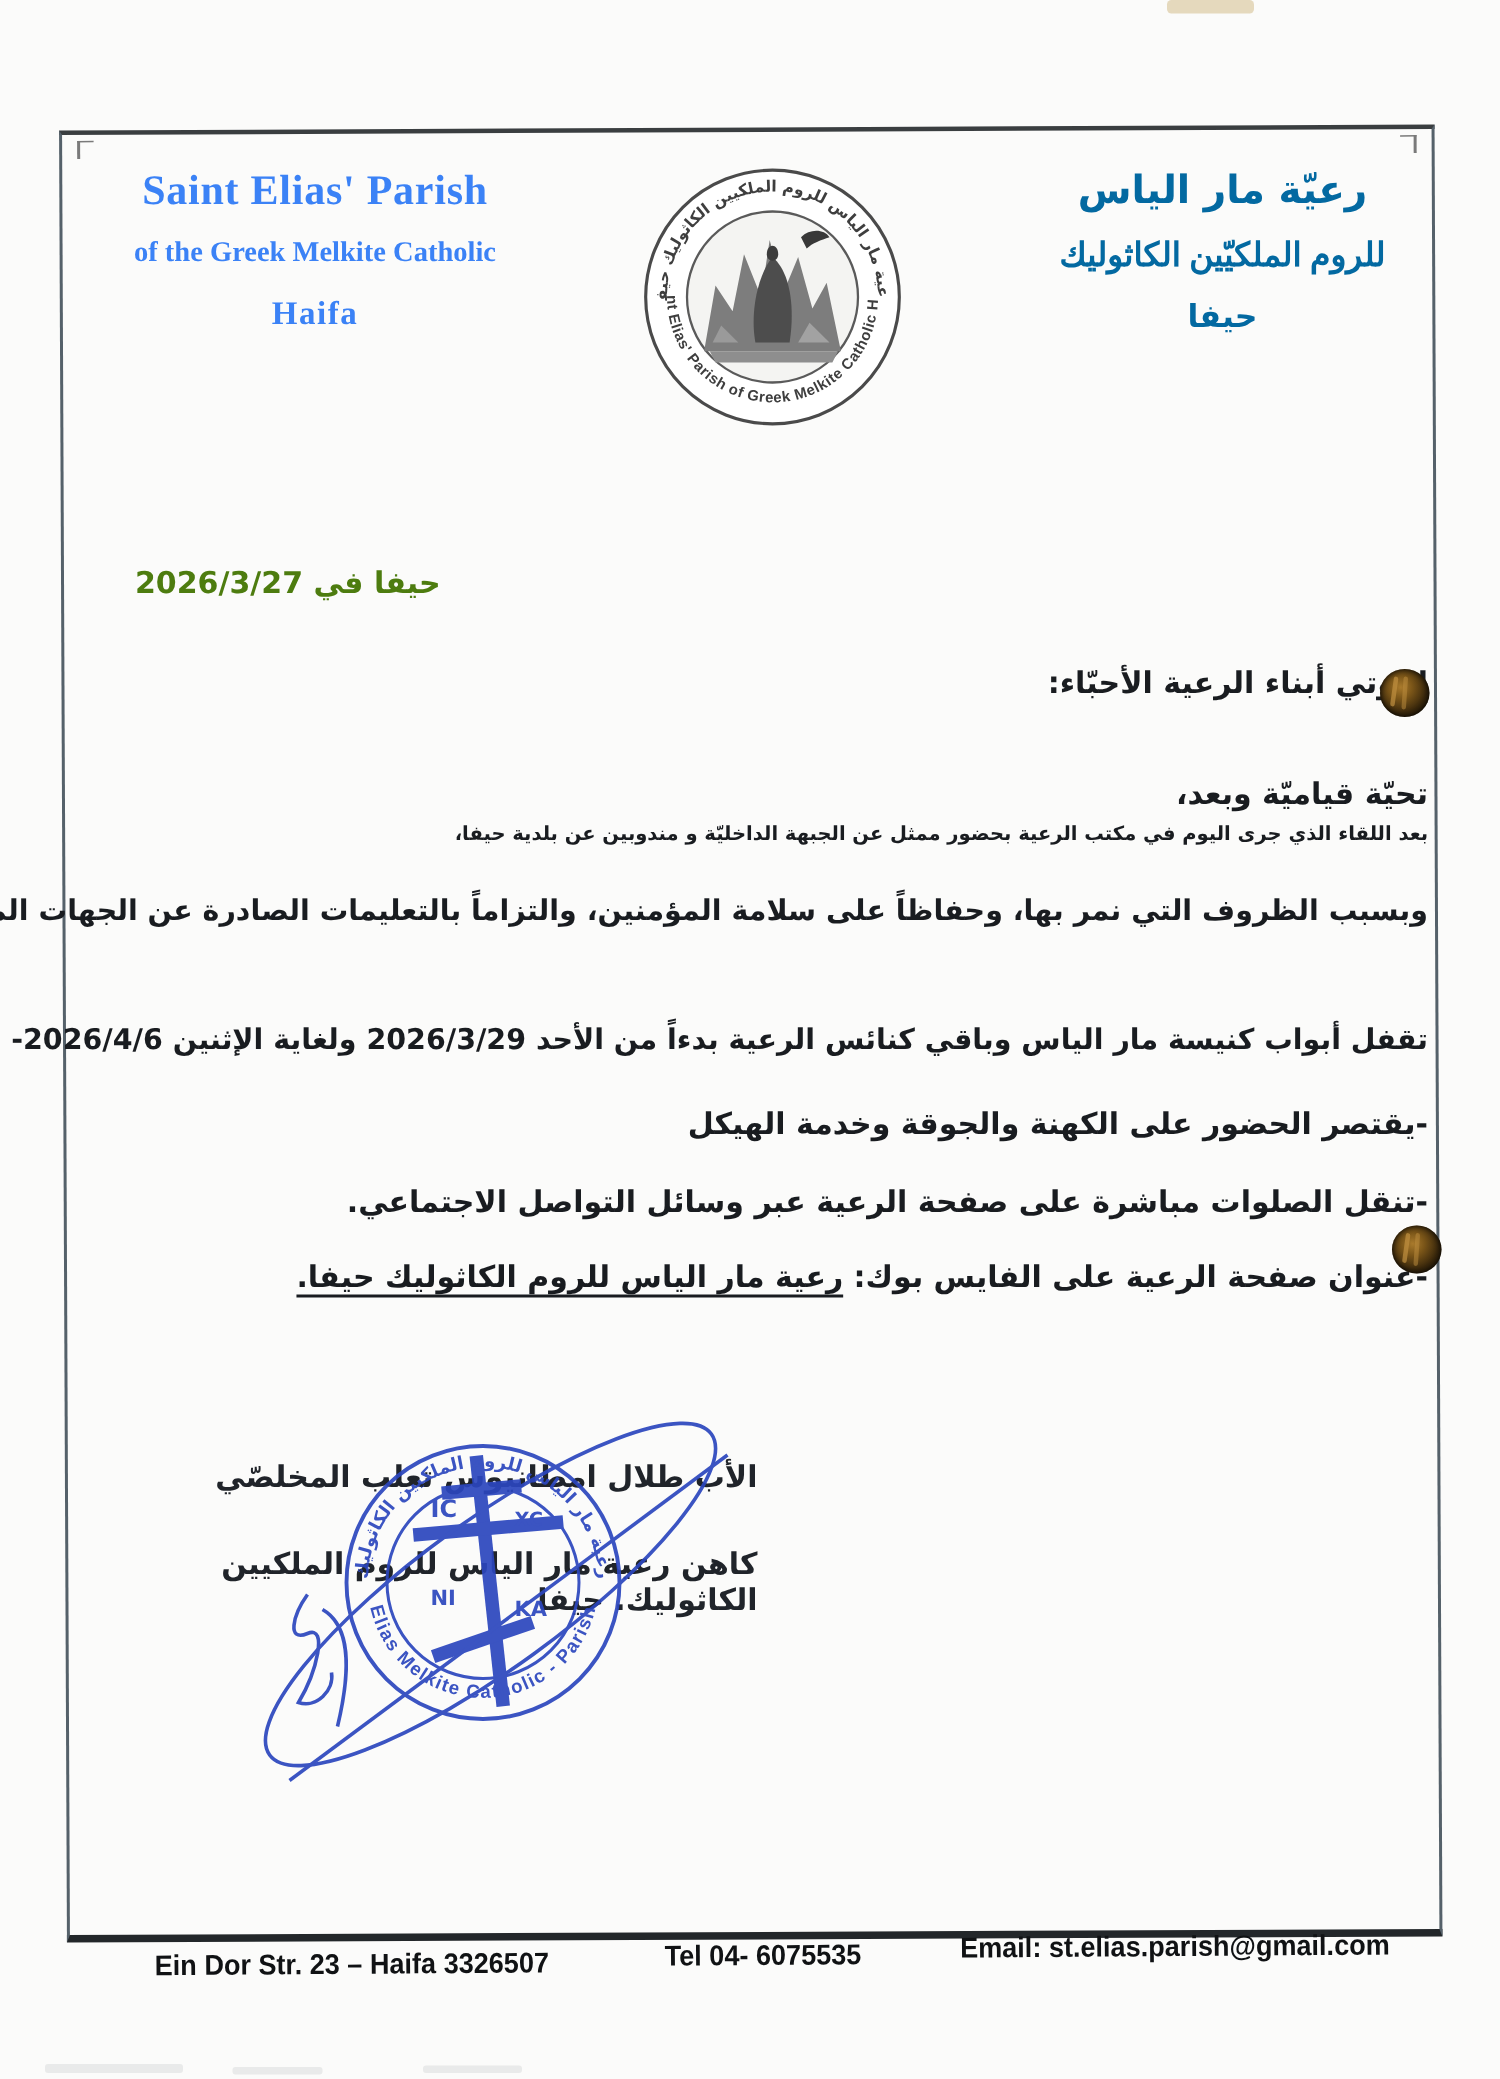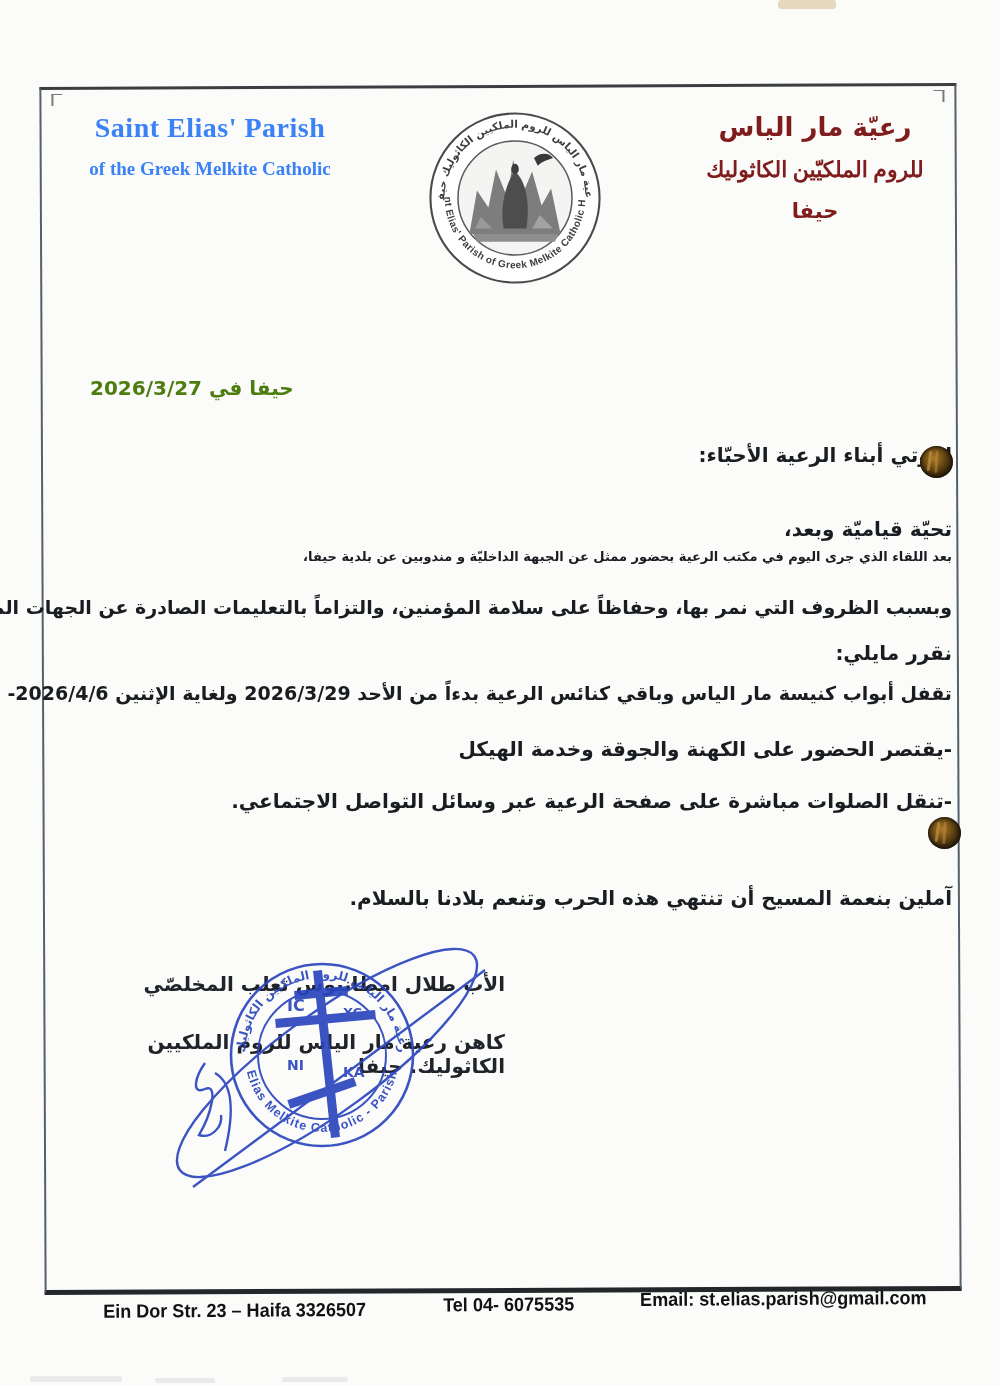--- a/index.html
+++ b/index.html
@@ -27,21 +27,21 @@
   
   .lh-en{
     position:absolute;left:60px;top:112px;width:300px;text-align:center;
     font-family:"Liberation Serif","DejaVu Serif",serif;color:#3b82f6;
   }
   .lh-en .l1{font-size:28px;font-weight:bold;letter-spacing:.5px;margin-bottom:14px;}
   .lh-en .l2{font-size:19px;font-weight:bold;margin-bottom:16px;}
   .lh-en .l3{font-size:22px;font-weight:bold;letter-spacing:1px;}
   .lh-ar{
     position:absolute;left:700px;top:112px;width:230px;text-align:center;
-    direction:rtl;color:#7f1d1d;
+    direction:rtl;color:#0369a1;
   }
   .lh-ar .l1{font-size:26px;font-weight:bold;margin-bottom:15px;}
   .lh-ar .l2{font-size:22px;font-weight:bold;margin-bottom:16px;font-family:Liberation Serif, serif;}
   .lh-ar .l3{font-size:21px;font-weight:bold;}
   .seal{position:absolute;left:420px;top:100px;width:190px;height:196px;}
   
   .dateline{
     position:absolute;left:90px;top:376px;width:240px;direction:rtl;text-align:left;
     font-size:20px;font-weight:bold;color:#4d7c0f;
   }
@@ -84,20 +84,21 @@
   <div class="smudge-bottom" style="left:282px;top:1377px;width:66px;height:5px;"></div>
 
   <div class="letter-frame">
     <div class="corner-mark corner-tl"></div>
     <div class="corner-mark corner-tr"></div>
   </div>
 
   <div class="lh-en">
     <div class="l1">Saint Elias' Parish</div>
     <div class="l2">of the Greek Melkite Catholic</div>
+    <div class="l3">Haifa</div>
   </div>
 
   <div class="lh-ar">
     <div class="l1">رعيّة مار الياس</div>
     <div class="l2">للروم الملكيّين الكاثوليك</div>
     <div class="l3">حيفا</div>
   </div>
 
   <svg class="seal" viewBox="0 0 200 200">
     <circle cx="100" cy="100" r="89" fill="#ffffff" stroke="#4a4a4a" stroke-width="2.2"></circle>
@@ -123,25 +124,24 @@
       <textPath href="#sealBottomArc" startOffset="50%" text-anchor="middle">Saint Elias' Parish of Greek Melkite Catholic Haifa</textPath>
     </text>
   </svg>
 
   <div class="dateline">حيفا في 2026/3/27</div>
 
   <div class="bodyline" style="top:443px;">إخوتي أبناء الرعية الأحبّاء:</div>
   <div class="bodyline" style="top:481px;margin-top:36px;">تحيّة قياميّة وبعد،</div>
   <div class="bodyline" style="top:549px;font-size:13px;">بعد اللقاء الذي جرى اليوم في مكتب الرعية بحضور ممثل عن الجبهة الداخليّة و مندوبين عن بلدية حيفا،</div>
   <div class="bodyline" style="top:596px;font-size:19px;">وبسبب الظروف التي نمر بها، وحفاظاً على سلامة المؤمنين، والتزاماً بالتعليمات الصادرة عن الجهات المسؤولة</div>
-  <div class="bodyline" style="top:641px;">نقرر مايلي:</div>
   <div class="bodyline" style="top:682px;font-size:19px;">تقفل أبواب كنيسة مار الياس وباقي كنائس الرعية بدءاً من الأحد 2026/3/29 ولغاية الإثنين 2026/4/6-</div>
   <div class="bodyline" style="top:789px;">-تنقل الصلوات مباشرة على صفحة الرعية عبر وسائل التواصل الاجتماعي.</div>
   <div class="bodyline" style="top:737px;">-يقتصر الحضور على الكهنة والجوقة وخدمة الهيكل</div>
-  <div class="bodyline" style="top:886px;">آملين بنعمة المسيح أن تنتهي هذه الحرب وتنعم بلادنا بالسلام.</div>
+  <div class="bodyline" style="top:839px;"><span>-عنوان صفحة الرعية على الفايس بوك: </span><span class="underlined">رعية مار الياس للروم الكاثوليك حيفا.</span></div>
 
   <div class="sig-name">الأب طلال امطانيوس تعلب المخلصّي</div>
   <div class="sig-title">كاهن رعية مار الياس للروم الملكيين الكاثوليك. حيفا</div>
 
   <svg class="stamp" viewBox="0 0 340 345">
     <g stroke="#2b46be" fill="none">
       <circle cx="147" cy="150" r="91" stroke-width="2.6"></circle>
       <circle cx="147" cy="150" r="64" stroke-width="2"></circle>
 
       <g stroke-width="9" stroke-linecap="square">

